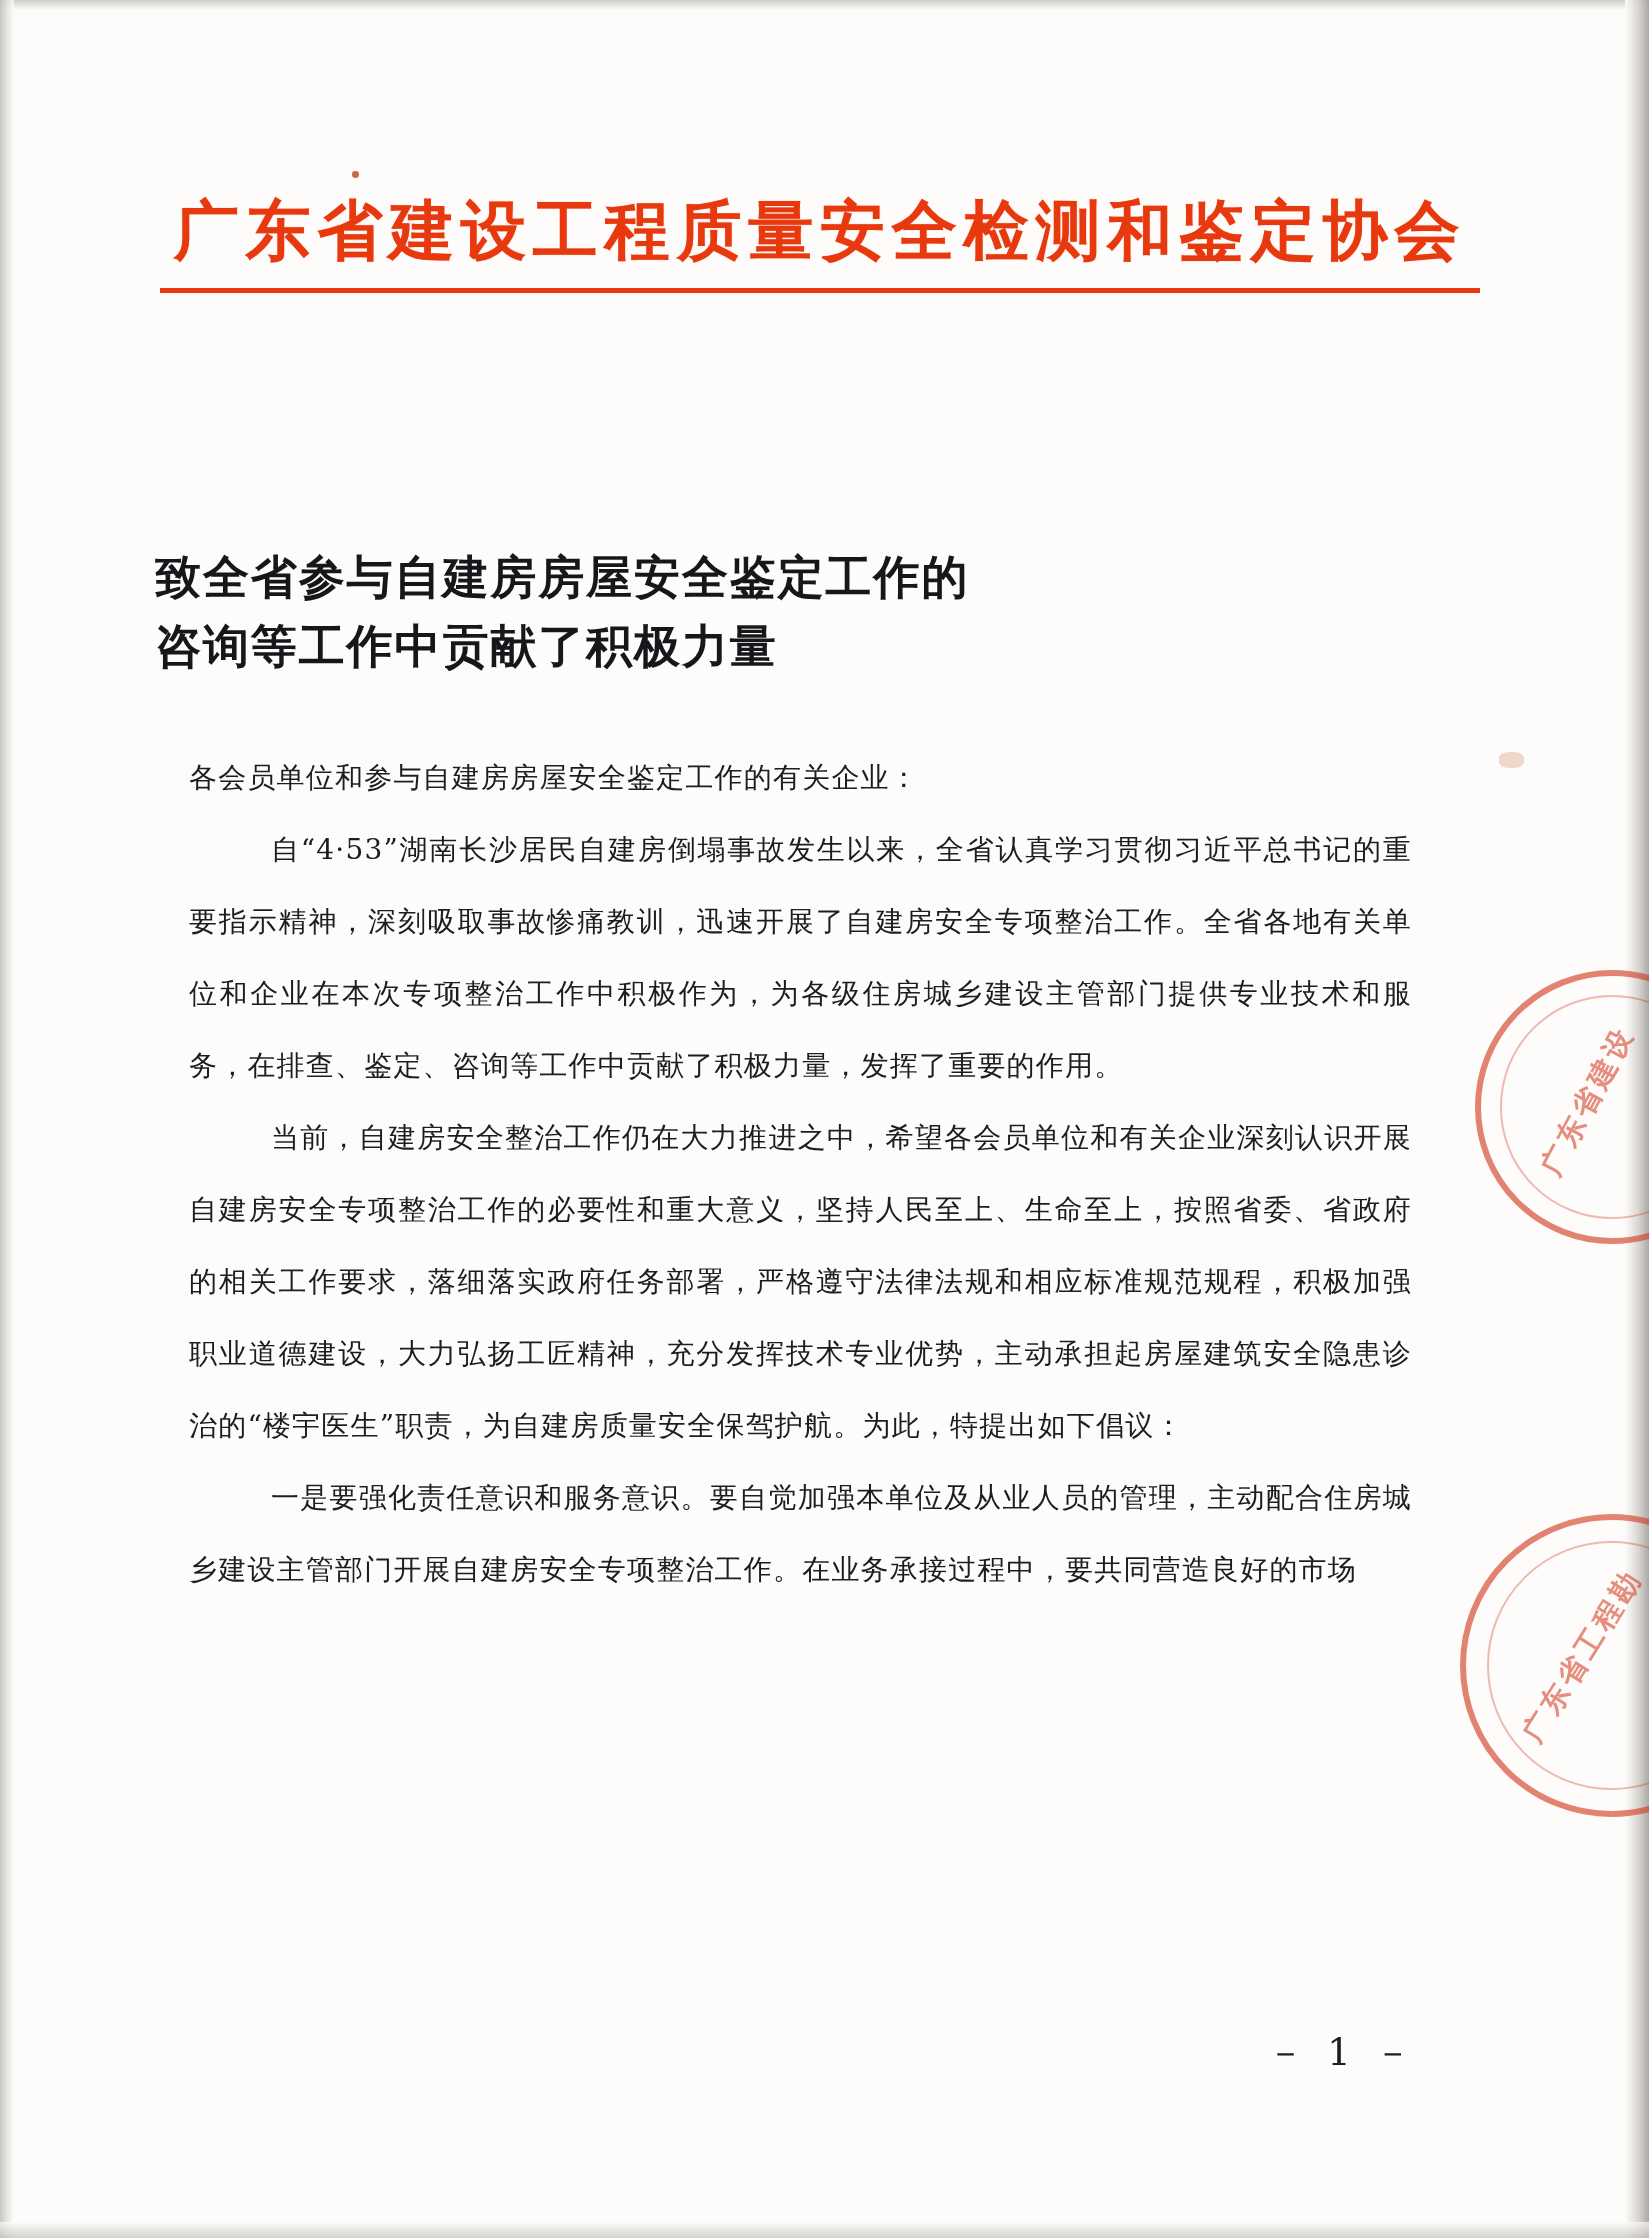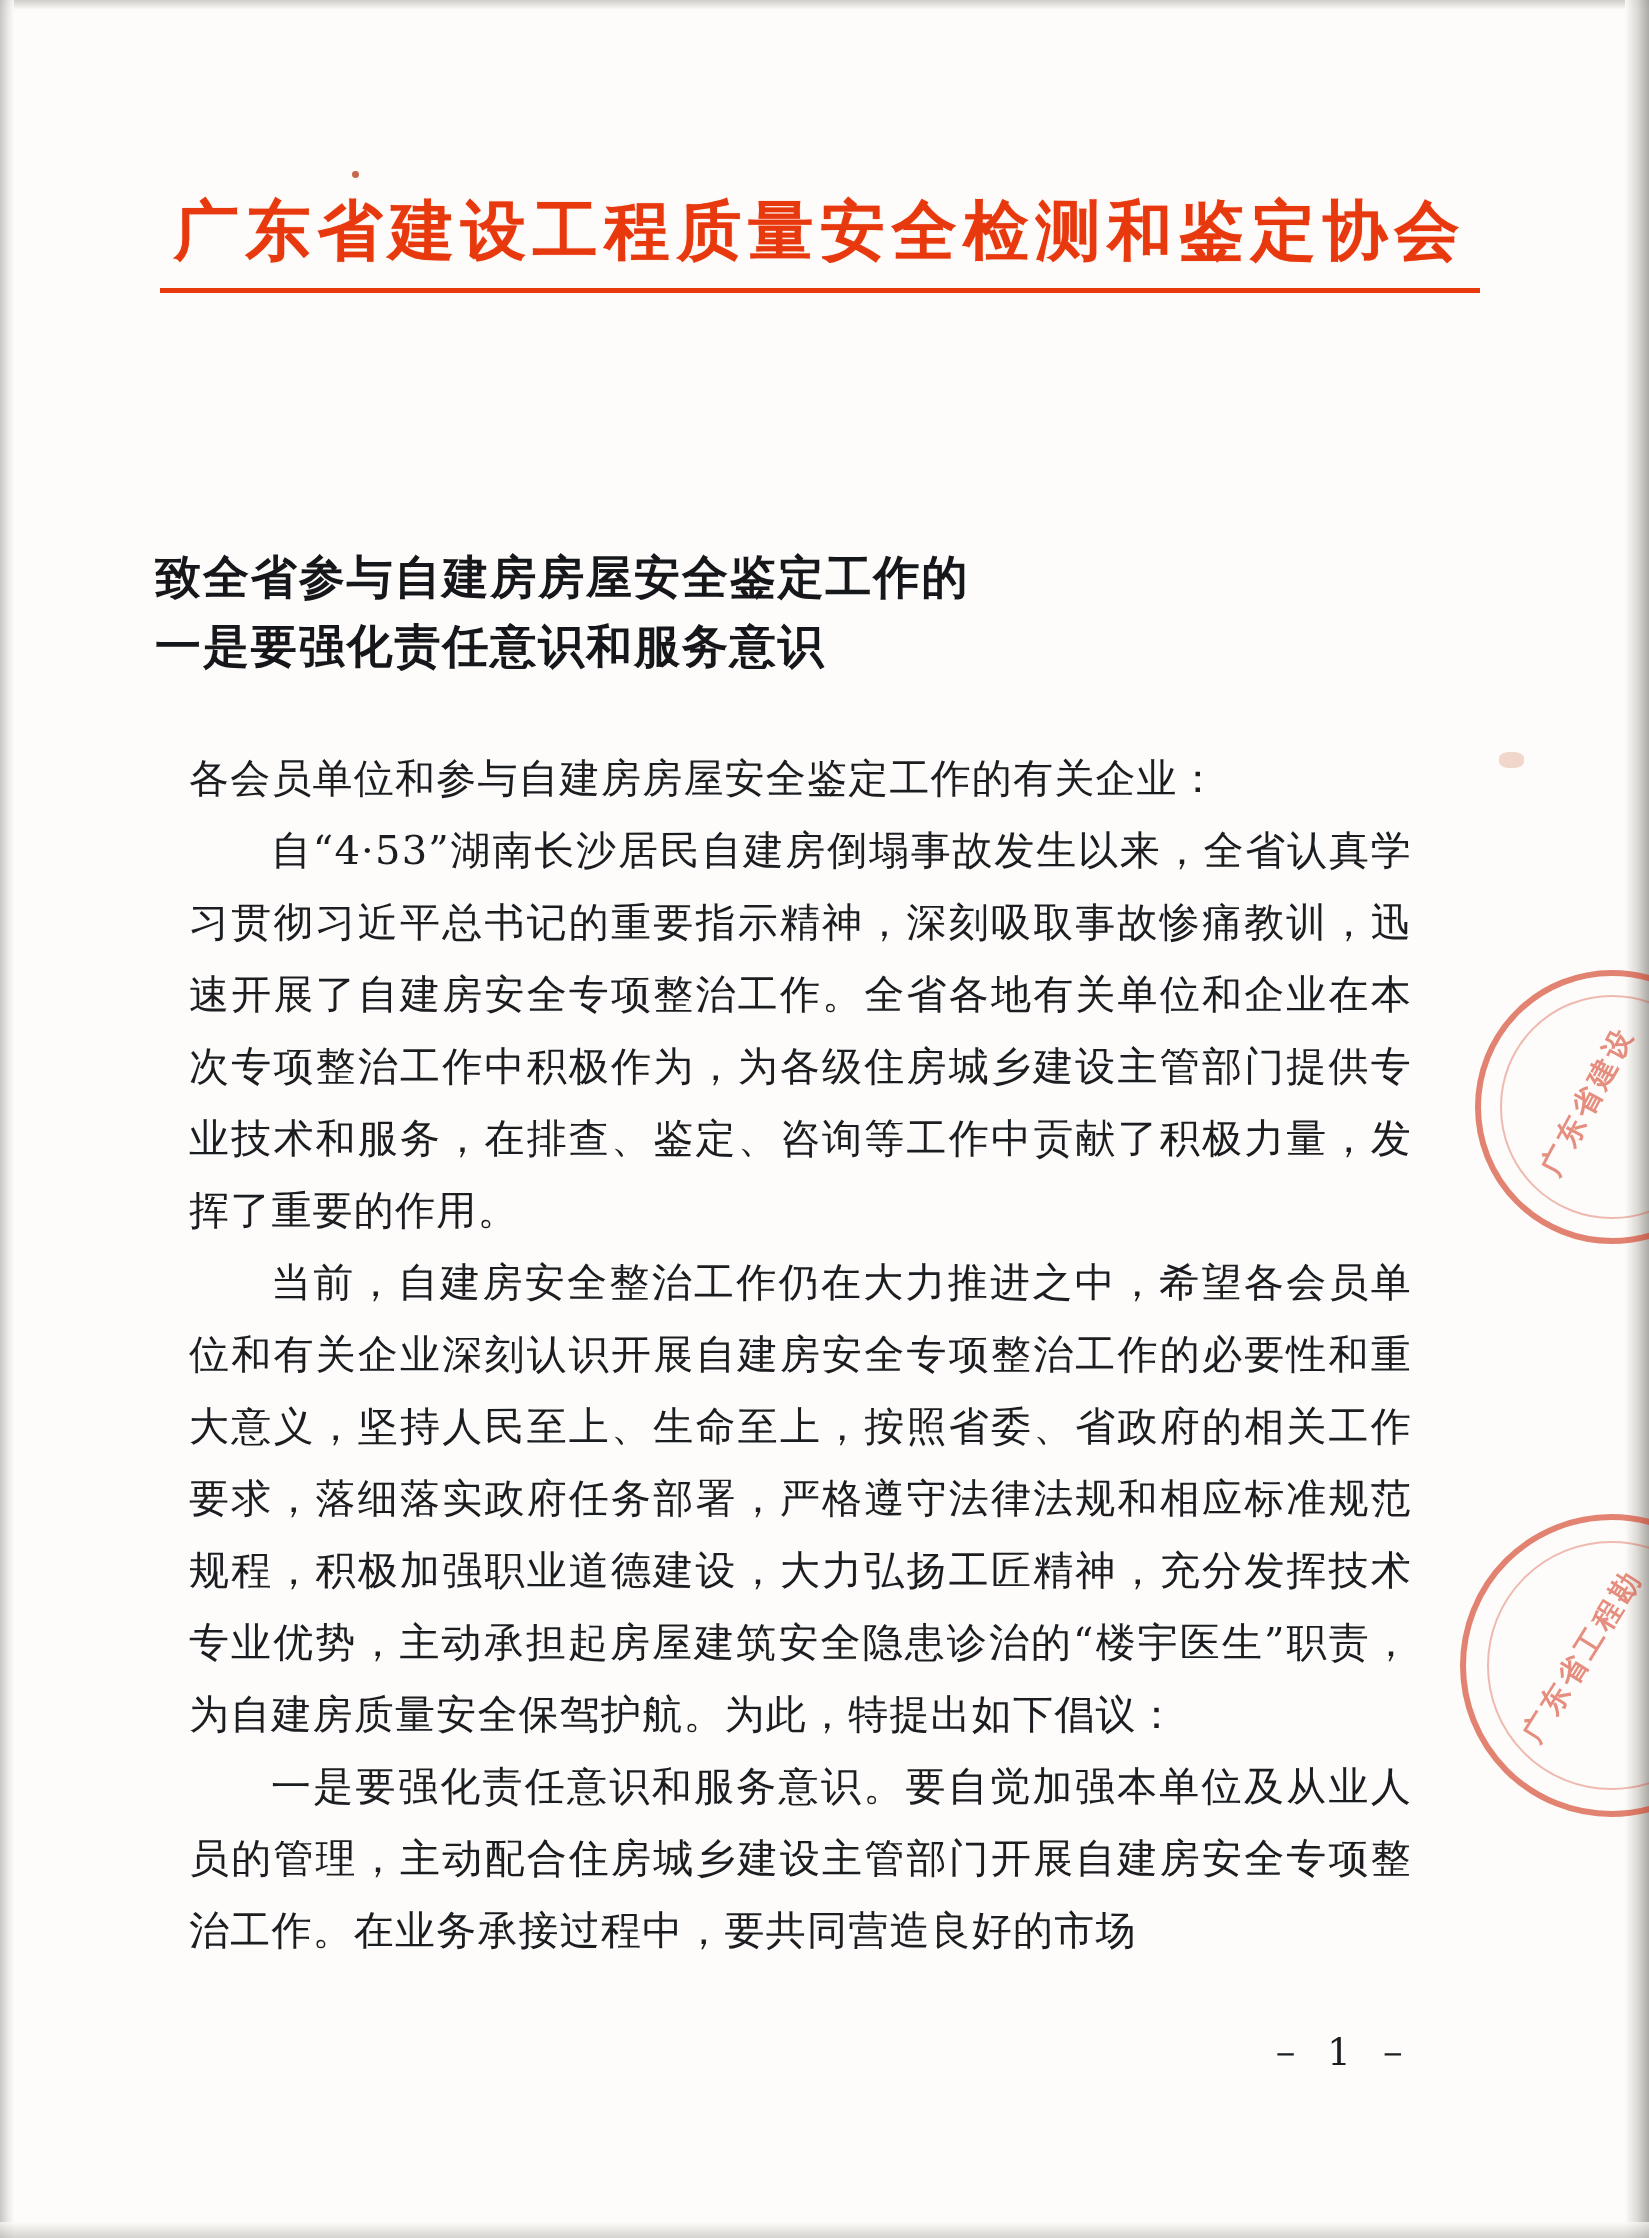--- a/index.html
+++ b/index.html
@@ -117,21 +117,21 @@
   .doc-title .t-line { display: block; white-space: nowrap; }
 
   
   .body-text {
     position: absolute;
     left: 189px;
     top: 742px;
     width: 1223px;
     font-family: "DejaVu Serif", "Liberation Serif", serif;
     color: #1b1d20;
-    font-size: 40px;
+    font-size: 28px;
     line-height: 72px;
     letter-spacing: 1.2px;
     text-align: justify;
   }
   .body-text p {
     margin: 0;
     text-align: justify;
     text-justify: inter-ideograph;
   }
   .body-text p.indent {
@@ -227,21 +227,21 @@
 
     <div class="ink-dot"></div>
 
     <div class="letterhead">
       <div class="letterhead-line first">广东省建设工程质量安全检测和鉴定协会</div>
       <div class="letterhead-rule"></div>
     </div>
 
     <div class="doc-title">
       <span class="t-line">致全省参与自建房房屋安全鉴定工作的</span>
-      <span class="t-line">一是要强化责任意识和服务意识</span>
+      <span class="t-line">咨询等工作中贡献了积极力量</span>
     </div>
 
     <div class="body-text">
       <p>各会员单位和参与自建房房屋安全鉴定工作的有关企业：</p>
       <p class="indent">自“4·53”湖南长沙居民自建房倒塌事故发生以来，全省认真学习贯彻习近平总书记的重要指示精神，深刻吸取事故惨痛教训，迅速开展了自建房安全专项整治工作。全省各地有关单位和企业在本次专项整治工作中积极作为，为各级住房城乡建设主管部门提供专业技术和服务，在排查、鉴定、咨询等工作中贡献了积极力量，发挥了重要的作用。</p>
       <p class="indent">当前，自建房安全整治工作仍在大力推进之中，希望各会员单位和有关企业深刻认识开展自建房安全专项整治工作的必要性和重大意义，坚持人民至上、生命至上，按照省委、省政府的相关工作要求，落细落实政府任务部署，严格遵守法律法规和相应标准规范规程，积极加强职业道德建设，大力弘扬工匠精神，充分发挥技术专业优势，主动承担起房屋建筑安全隐患诊治的“楼宇医生”职责，为自建房质量安全保驾护航。为此，特提出如下倡议：</p>
       <p class="indent">一是要强化责任意识和服务意识。要自觉加强本单位及从业人员的管理，主动配合住房城乡建设主管部门开展自建房安全专项整治工作。在业务承接过程中，要共同营造良好的市场</p>
     </div>
 
     <div class="page-number">－ 1 －</div>

